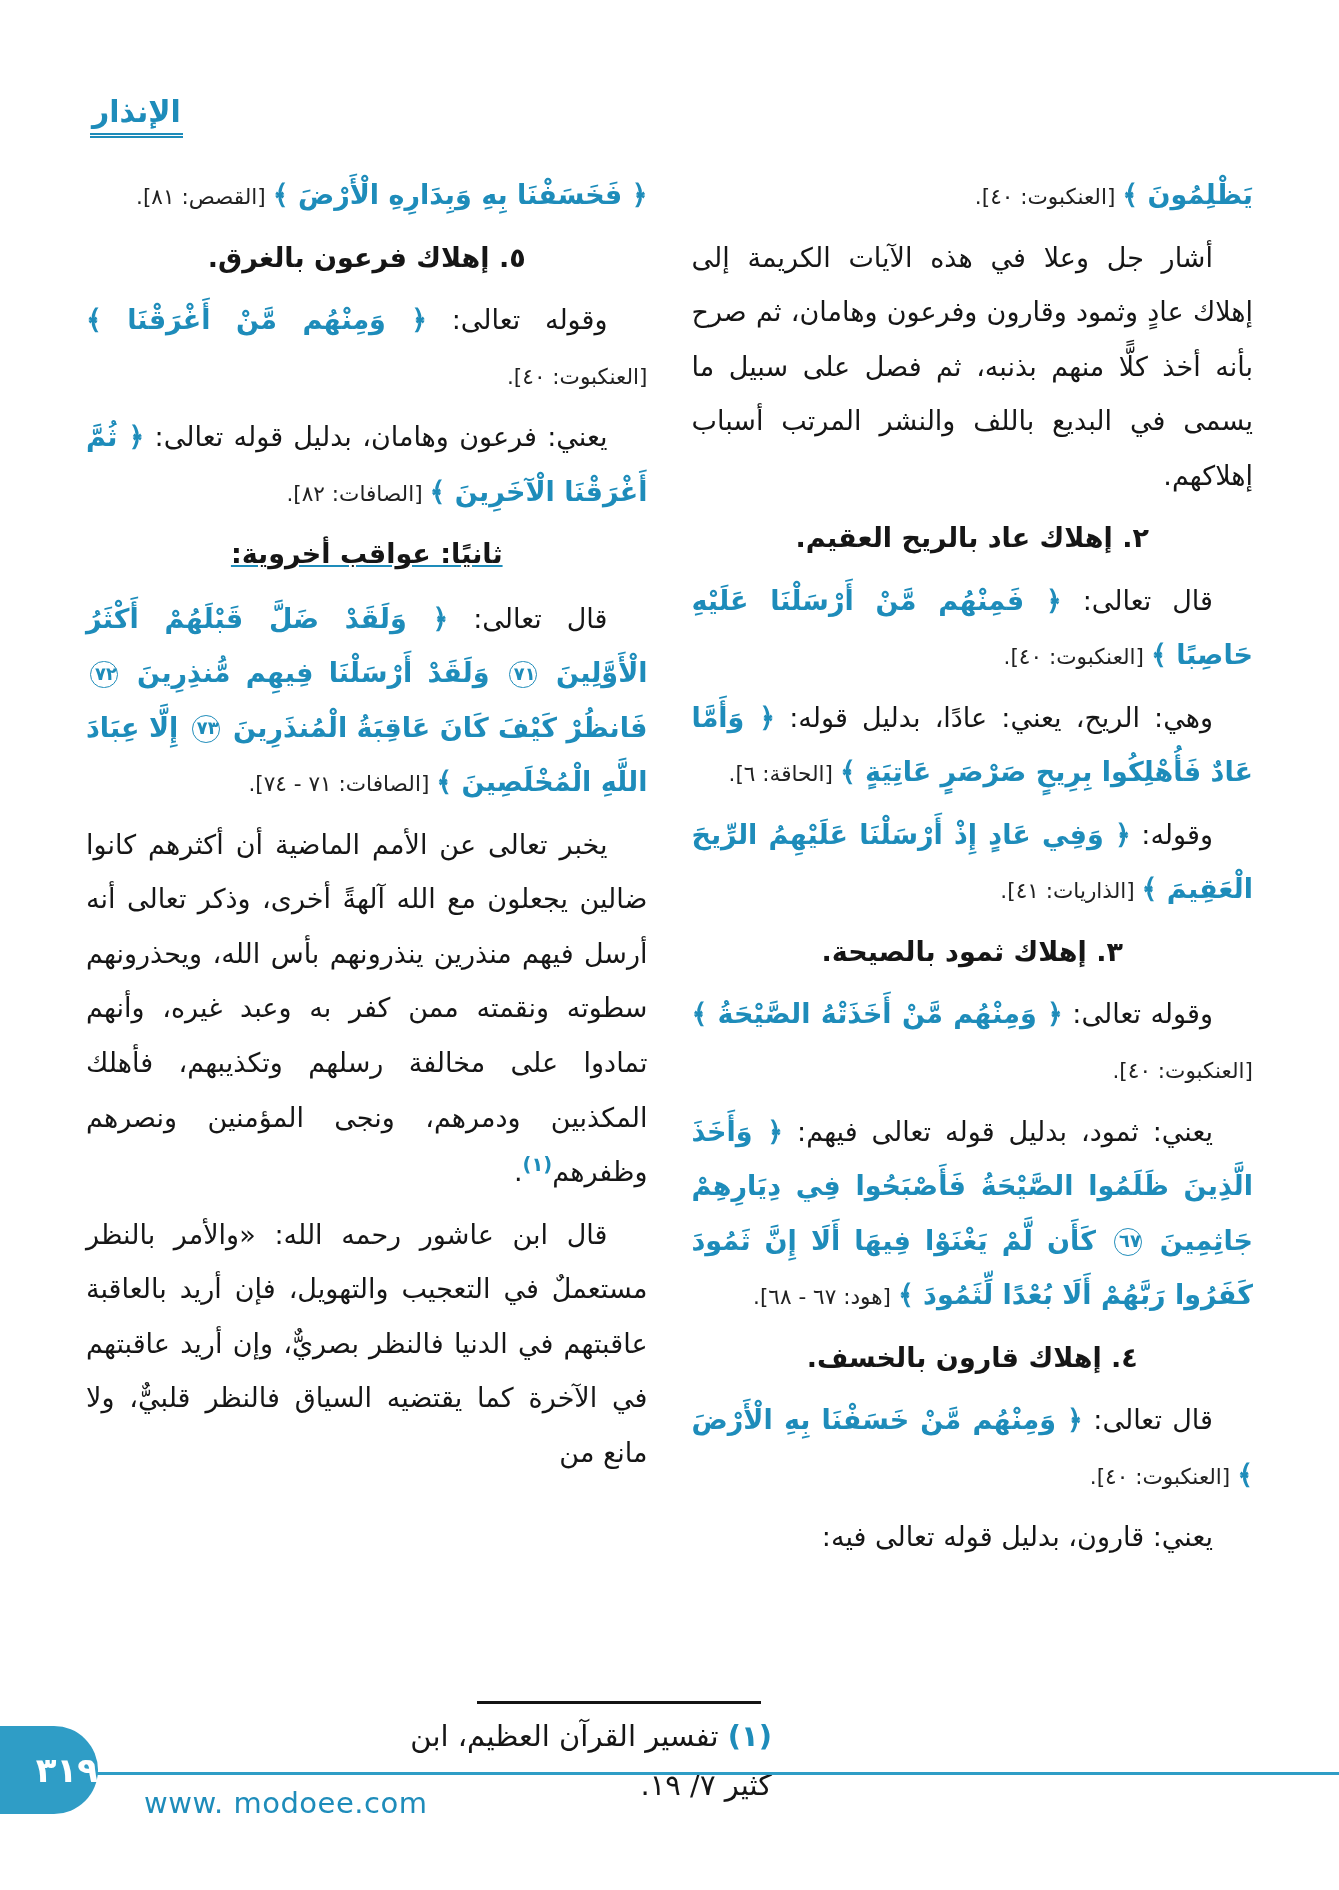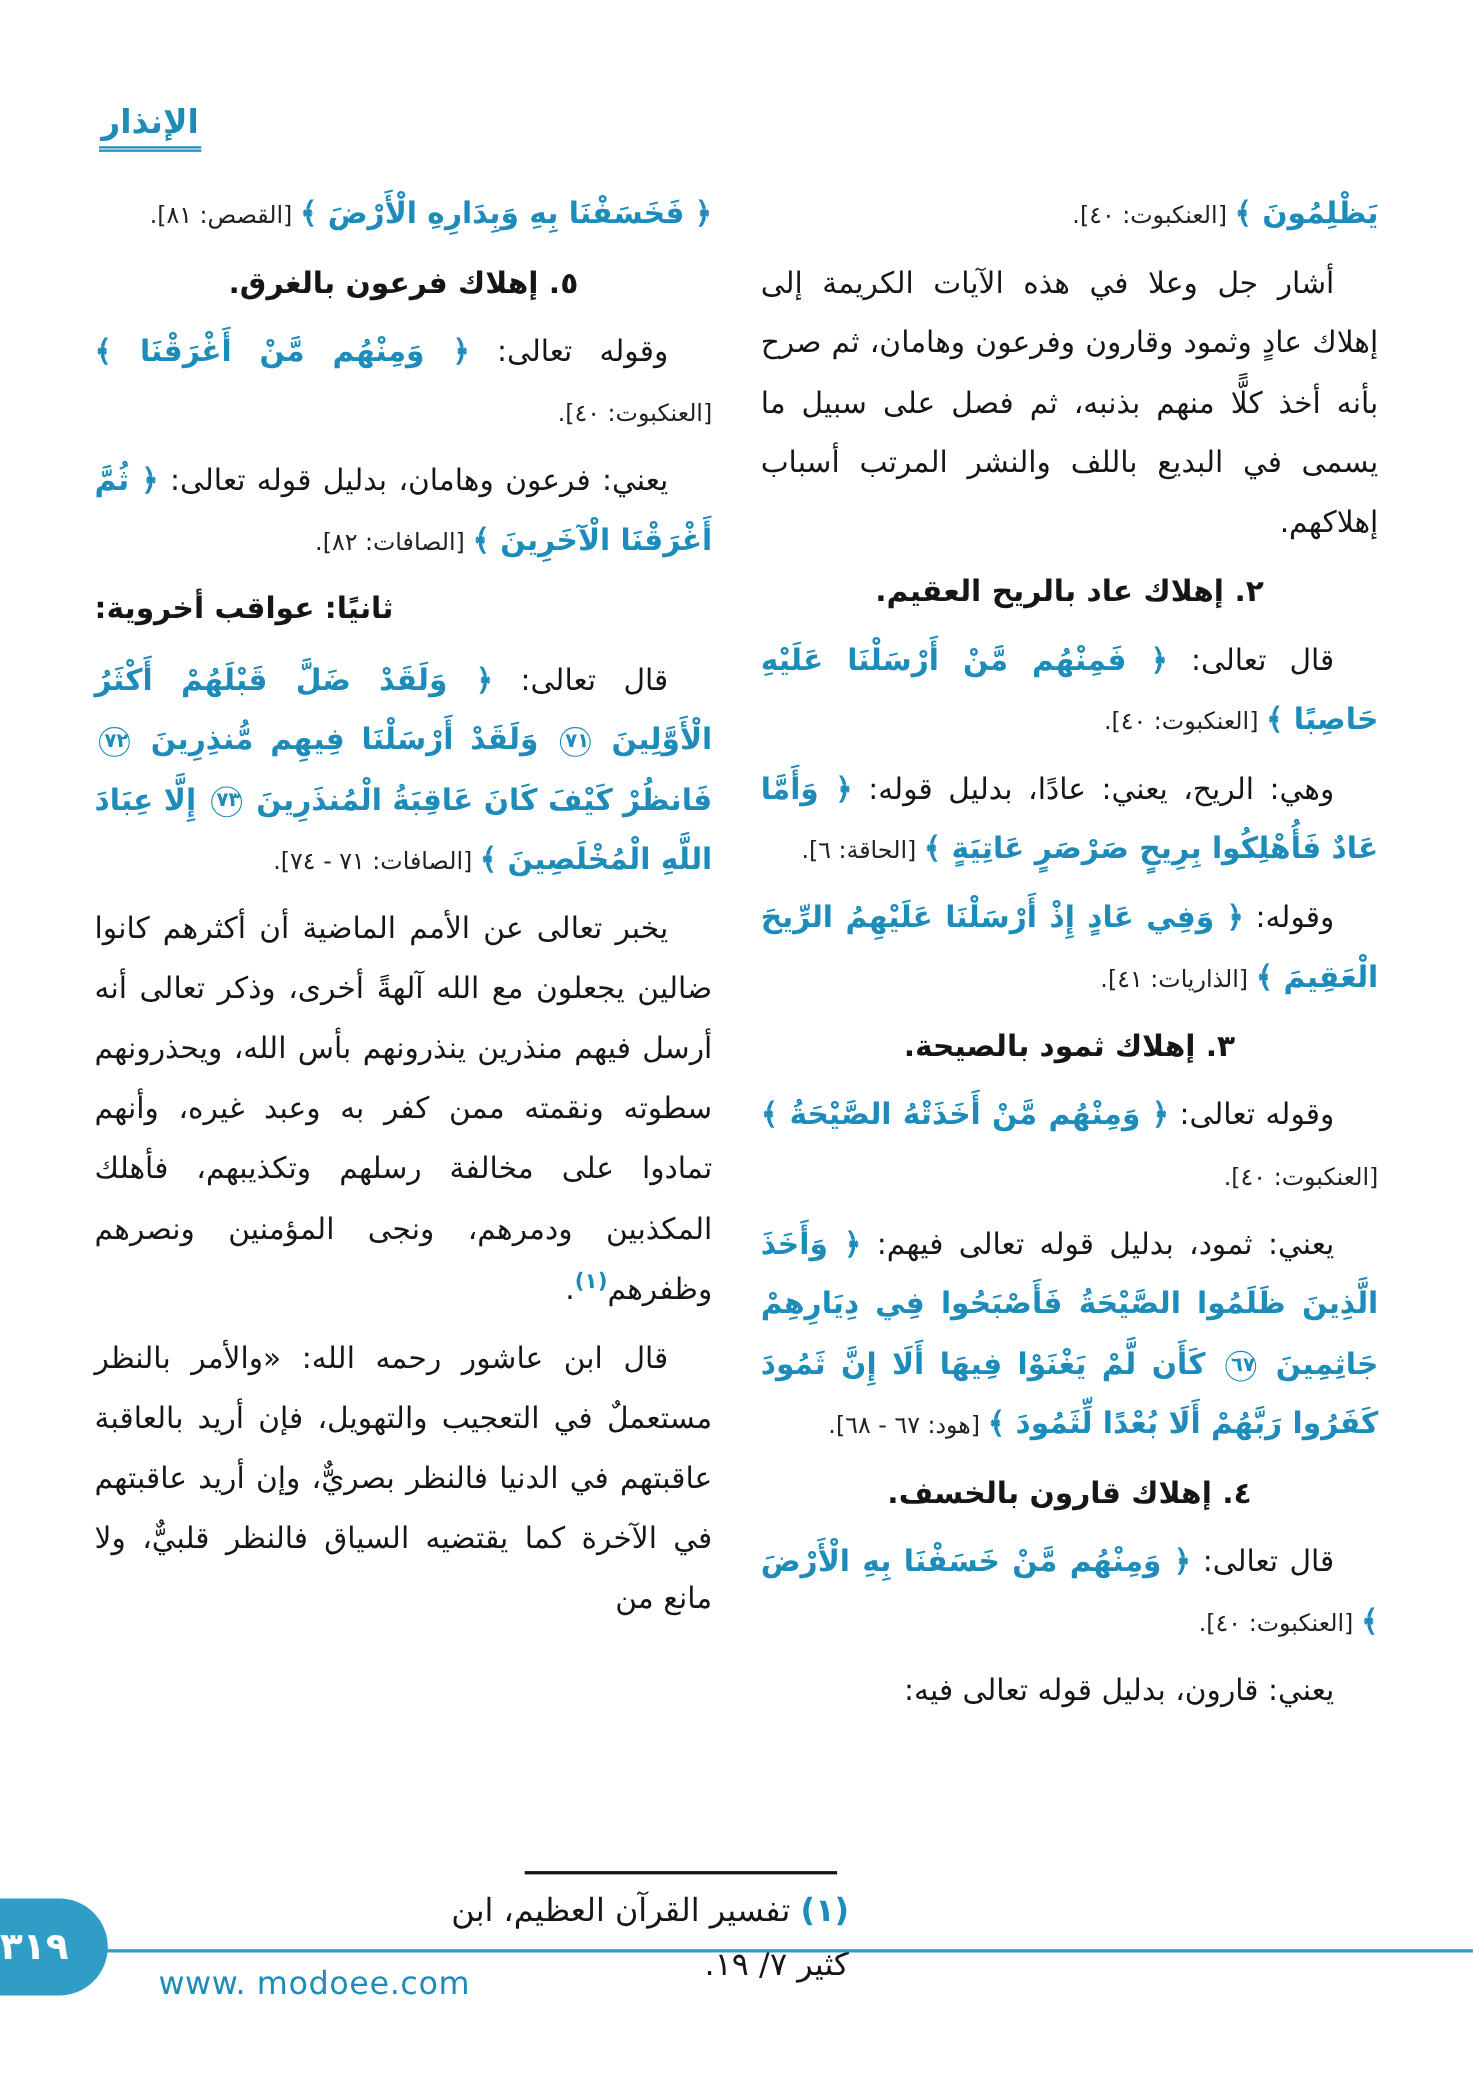--- a/index.html
+++ b/index.html
@@ -30,21 +30,21 @@
 
   
   .columns{
     position:absolute;top:168px;left:86px;right:86px;
     display:flex;gap:44px;direction:rtl;
   }
   .col{flex:1;direction:rtl;text-align:justify;font-size:27px;line-height:2.02;}
   .block{margin:0 0 8px 0;text-indent:40px;}
   .block.flush{text-indent:0;}
   .block.head{font-weight:700;text-align:center;text-indent:0;margin:4px 0 8px;}
-  .block.bhead{font-weight:700;color:var(--accent);text-align:left;text-indent:0;margin:6px 0 10px;}
+  .block.bhead{font-weight:700;color:var(--accent);text-align:center;text-indent:0;margin:6px 0 10px;text-decoration:underline;}
   .part.t{color:var(--ink);}
   .part.q{color:var(--quran);font-weight:700;}
   .part.r{font-size:0.8em;color:#222;}
   .part.a{
     display:inline-block;min-width:1.45em;height:1.45em;line-height:1.4em;
     text-align:right;border:1.5px solid var(--accent);border-radius:50%;
     color:var(--accent);font-size:0.66em;font-weight:700;
     vertical-align:0.15em;margin:0 4px;text-indent:0;
   }
   .part.m{color:var(--accent);font-size:0.72em;vertical-align:super;font-weight:700;}
@@ -62,21 +62,21 @@
   .fn-text{color:var(--ink);}
 
   
   .footer-rule{
     position:absolute;top:1772px;left:0;width:100%;height:3px;
     background:var(--rule);
   }
   .page-tab{
     position:absolute;top:1726px;left:0;width:98px;height:88px;
     background:var(--tab);border-radius:0 44px 44px 0;
-    display:flex;align-items:center;justify-content:flex-start;
+    display:flex;align-items:center;justify-content:flex-end;
   }
   .page-number{color:#ffffff;font-size:34px;font-weight:700;}
   .website{
     position:absolute;top:1786px;left:128px;
     font-size:29px;color:var(--accent);direction:ltr;letter-spacing:0.5px;margin-left:16px;
   }
 </style>
 </head>
 <body>
 

